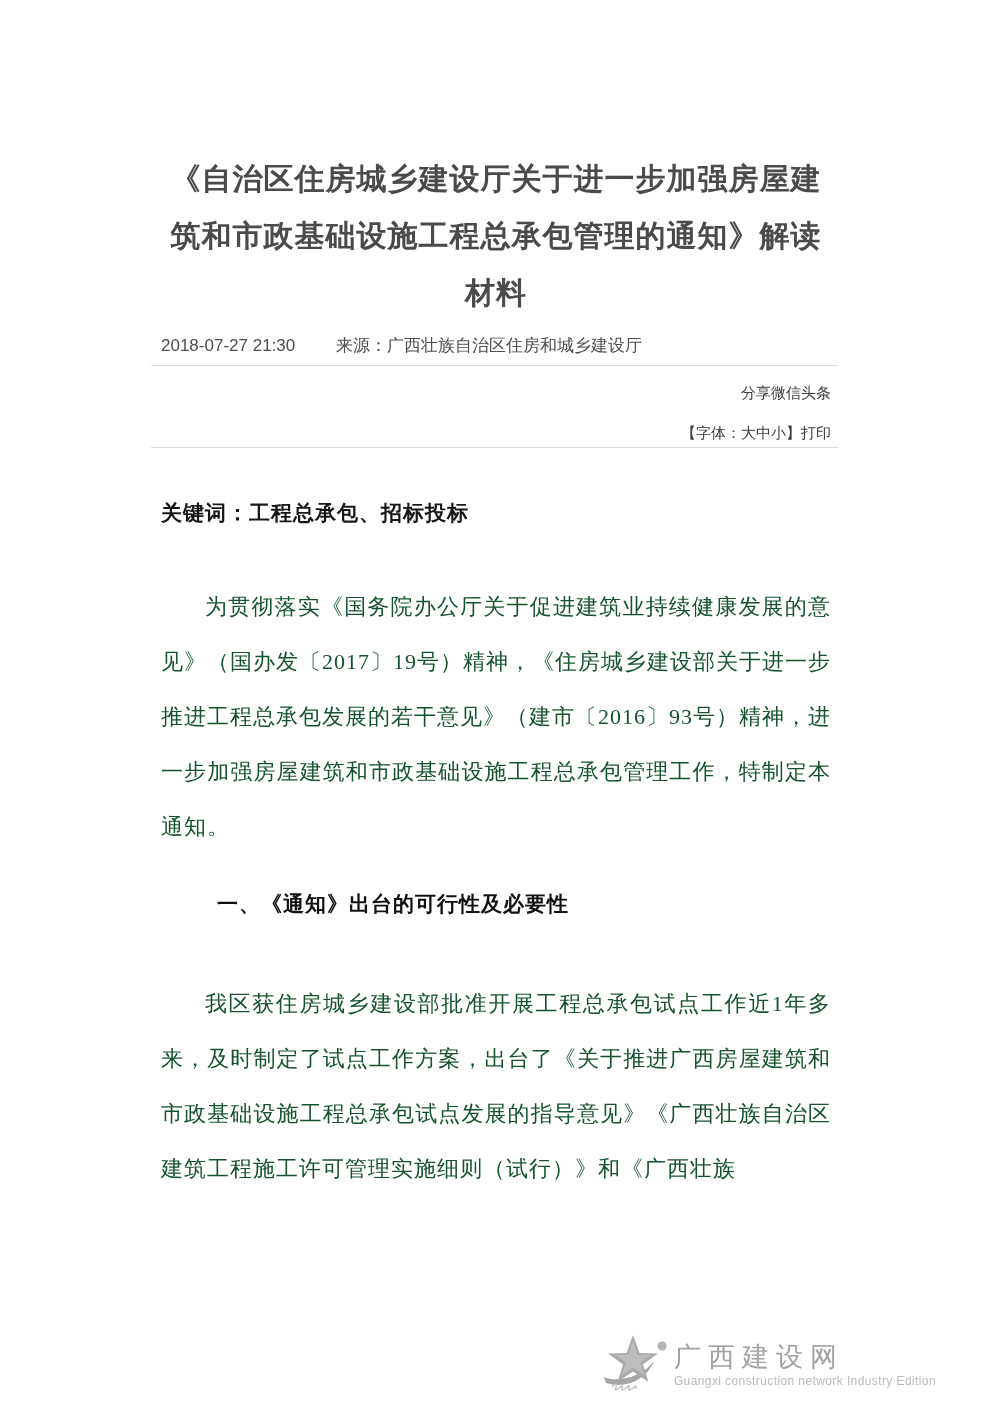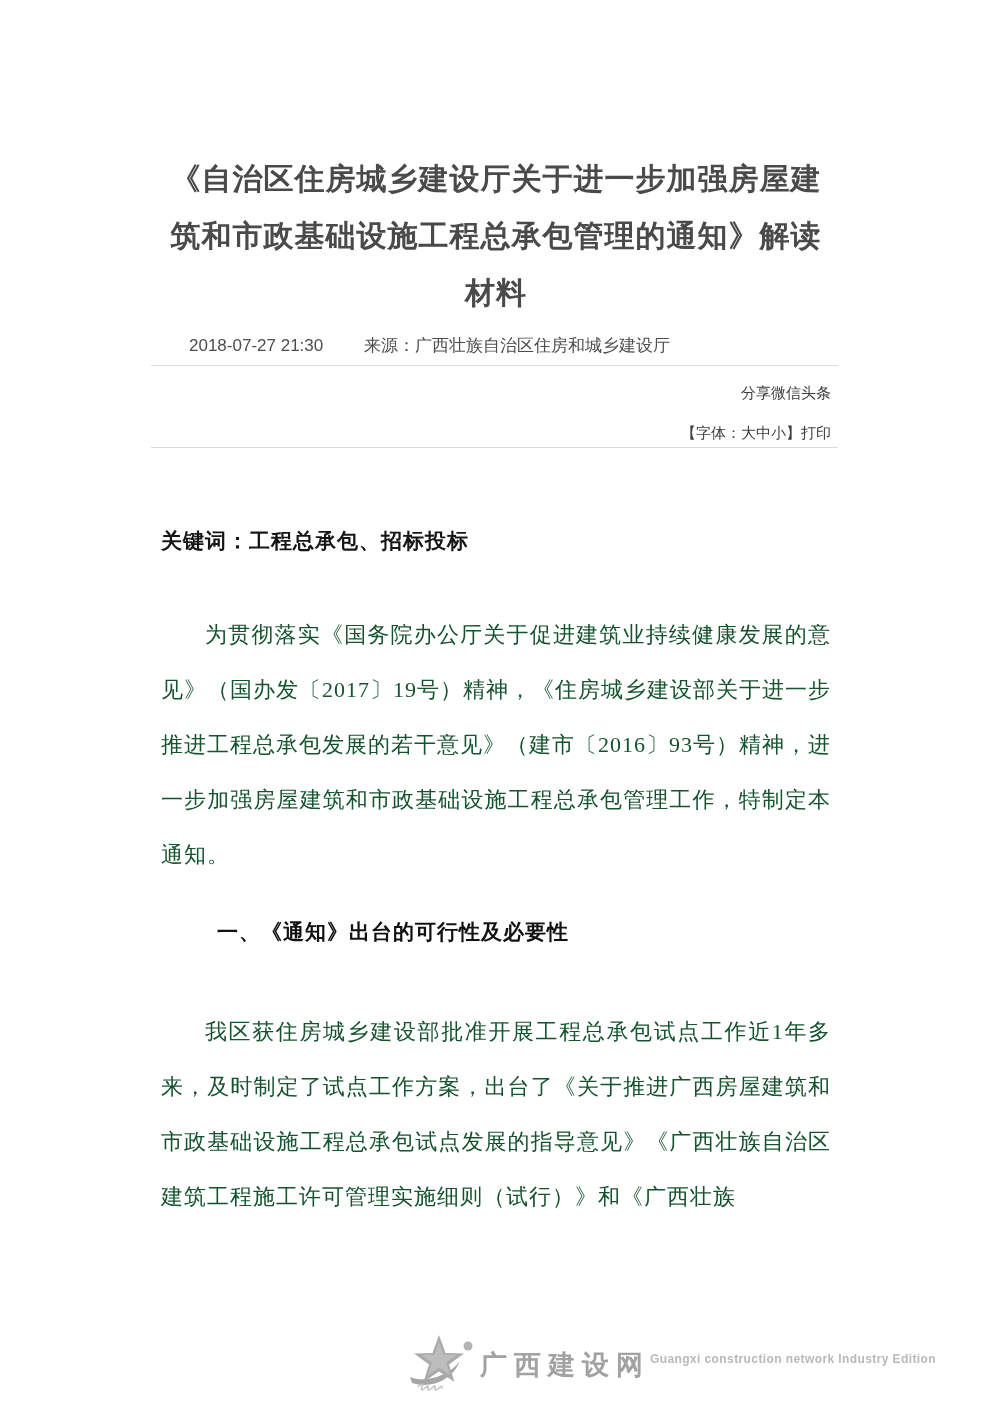--- a/index.html
+++ b/index.html
@@ -23,21 +23,20 @@
     line-height: 57px;
     font-weight: 700;
     color: #4a4a4a;
     letter-spacing: 1px;
     font-family: "Liberation Sans", "DejaVu Sans", sans-serif;
   }
   .meta-row {
     margin-top: 13px;
     font-size: 17px;
     color: #4d4d4d;
-    margin-left: 28px;
   }
   .meta-row .date { color: #4d4d4d; }
   .meta-row .source { margin-left: 36px; color: #4d4d4d; }
   .divider {
     height: 0;
     border-top: 1px solid #dcdcdc;
     margin-left: -10px;
     margin-right: -7px;
   }
   .divider-1 { margin-top: 8px; }
@@ -48,21 +47,21 @@
     color: #3d3d3d;
     line-height: 19px;
   }
   .share-row-1 { margin-top: 17px; }
   .share-row-2 { margin-top: 21px; }
   .share-row a, .share-row span { color: #3d3d3d; text-decoration: none; }
   .font-size-option { cursor: pointer; }
   .print-link { cursor: pointer; }
   .share-link { cursor: pointer; margin-top: 8px; }
   .keywords-line {
-    margin-top: 79px;
+    margin-top: 51px;
     font-size: 21px;
     font-weight: 700;
     color: #161616;
     letter-spacing: 1px;
   }
   .body-paragraph {
     font-family: "Liberation Serif", "DejaVu Serif", serif;
     font-size: 22px;
     line-height: 55px;
     color: #14532d;
@@ -83,23 +82,22 @@
   }
   .watermark {
     position: absolute;
     right: 10px;
     bottom: 6px;
     display: flex;
     align-items: center;
   }
   .watermark-text-block {
     display: flex;
-    flex-direction: row;
+    flex-direction: column;
     margin-left: 4px;
-    font-weight: bold;
   }
   .watermark-site-name {
     font-family: "Liberation Serif", "DejaVu Serif", serif;
     font-size: 27px;
     color: #a2a2a2;
     letter-spacing: 7px;
     line-height: 30px;
     white-space: nowrap;
   }
   .watermark-tagline {

